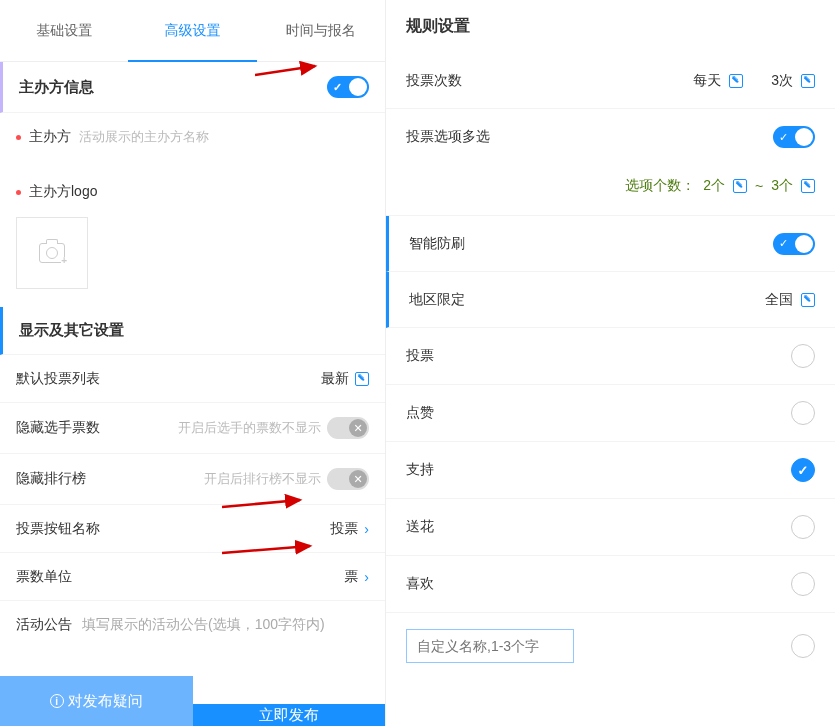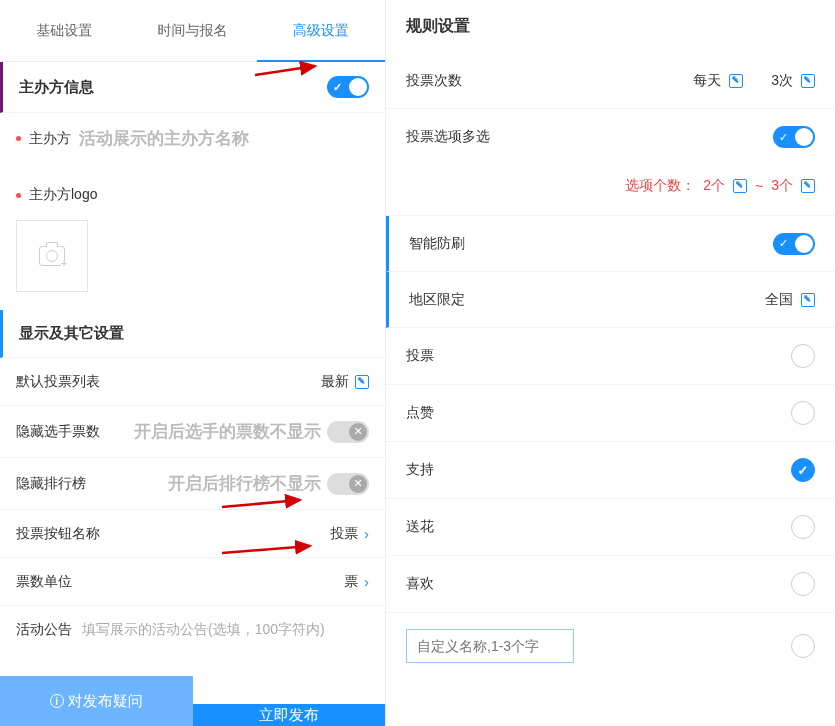--- a/index.html
+++ b/index.html
@@ -9,27 +9,27 @@
     .left-panel { width: 386px; height: 100%; border-right: 1px solid #eee; position: relative; display: flex; flex-direction: column; }
     .right-panel { flex: 1; height: 100%; overflow-y: auto; }
     
     
     .tabs { display: flex; border-bottom: 1px solid #eee; height: 62px; }
     .tab { flex: 1; display: flex; align-items: center; justify-content: center; color: #666; cursor: pointer; position: relative; }
     .tab.active { color: #1890ff; }
     .tab.active::after { content: ""; position: absolute; bottom: -1px; left: 0; right: 0; height: 2px; background: #1890ff; }
     
     
-    .section-header { padding: 14px 16px; font-weight: 600; font-size: 15px; display: flex; align-items: center; justify-content: space-between; border-bottom: 1px solid #f3f3f3; border-left: 3px solid #701a75; }
+    .section-header { padding: 14px 16px; font-weight: 600; font-size: 15px; display: flex; align-items: center; justify-content: space-between; border-bottom: 1px solid #f3f3f3; border-left: 3px solid #c4b5fd; }
     .section-header.plain { border-left: 3px solid #1890ff; }
     
     .row { padding: 14px 16px; display: flex; align-items: center; justify-content: space-between; border-bottom: 1px solid #f3f3f3; min-height: 48px; }
     .row-left { display: flex; align-items: center; gap: 8px; }
     .row-label { color: #333; }
-    .row-desc { color: #bbb; font-size: 17px; font-weight: bold; }
+    .row-desc { color: #bbb; font-size: 13px; }
     .row-right { display: flex; align-items: center; gap: 6px; color: #333; }
     
     .dot-req { width: 5px; height: 5px; border-radius: 50%; background: #ff4d4f; display: inline-block; }
     
     
     .toggle { width: 42px; height: 22px; border-radius: 11px; background: #1890ff; position: relative; cursor: pointer; display: inline-flex; align-items: center; }
     .toggle .knob { width: 18px; height: 18px; border-radius: 50%; background: #fff; position: absolute; right: 2px; top: 2px; }
     .toggle .check { position: absolute; left: 6px; color: #fff; font-size: 11px; }
     
     .toggle-gray { width: 42px; height: 22px; border-radius: 11px; background: #ddd; position: relative; cursor: pointer; display: inline-flex; align-items: center; }
@@ -59,41 +59,41 @@
     .btn.primary { background: #1890ff; margin-top: 28px; }
     .info-icon { width: 14px; height: 14px; border: 1.5px solid #fff; border-radius: 50%; display: inline-flex; align-items: center; justify-content: center; font-size: 10px; font-weight: bold; font-style: normal; }
     
     
     .rp-header { padding: 16px 20px; font-weight: 600; font-size: 16px; }
     .rp-row { padding: 16px 20px; display: flex; align-items: center; justify-content: space-between; border-bottom: 1px solid #f3f3f3; min-height: 56px; }
     .rp-row .label { color: #333; }
     .rp-row .value { display: flex; align-items: center; gap: 8px; color: #333; }
     .rp-row.border-left { border-left: 3px solid #1890ff; }
     
-    .rp-subrow { padding: 12px 20px 20px; display: flex; justify-content: flex-end; align-items: center; gap: 8px; border-bottom: 1px solid #f3f3f3; color: #ef4444; }
+    .rp-subrow { padding: 12px 20px 20px; display: flex; justify-content: flex-end; align-items: center; gap: 8px; border-bottom: 1px solid #f3f3f3; color: #4d7c0f; }
     
     
     .radio { width: 24px; height: 24px; border: 1.5px solid #ccc; border-radius: 50%; cursor: pointer; display: inline-flex; align-items: center; justify-content: center; }
     .radio.selected { background: #1890ff; border-color: #1890ff; }
     .radio.selected::after { content: "✓"; color: #fff; font-size: 13px; font-weight: bold; }
     
     .custom-input { padding: 8px 10px; border: 1px solid #90c8ff; width: 168px; color: #aaa; font-size: 14px; }
     .placeholder-text { color: #aaa; flex: 1; margin-left: 10px; }
   </style>
 </head>
 <body>
 
 <div class="container">
 
   <div class="left-panel">
 
     <div class="tabs">
       <div class="tab">基础设置</div>
+      <div class="tab active">高级设置</div>
       <div class="tab">时间与报名</div>
-      <div class="tab active">高级设置</div>
     </div>
 
     <div class="section-header">
       <span>主办方信息</span>
       <div class="toggle">
         <span class="check">✓</span>
         <span class="knob"></span>
       </div>
     </div>
 

